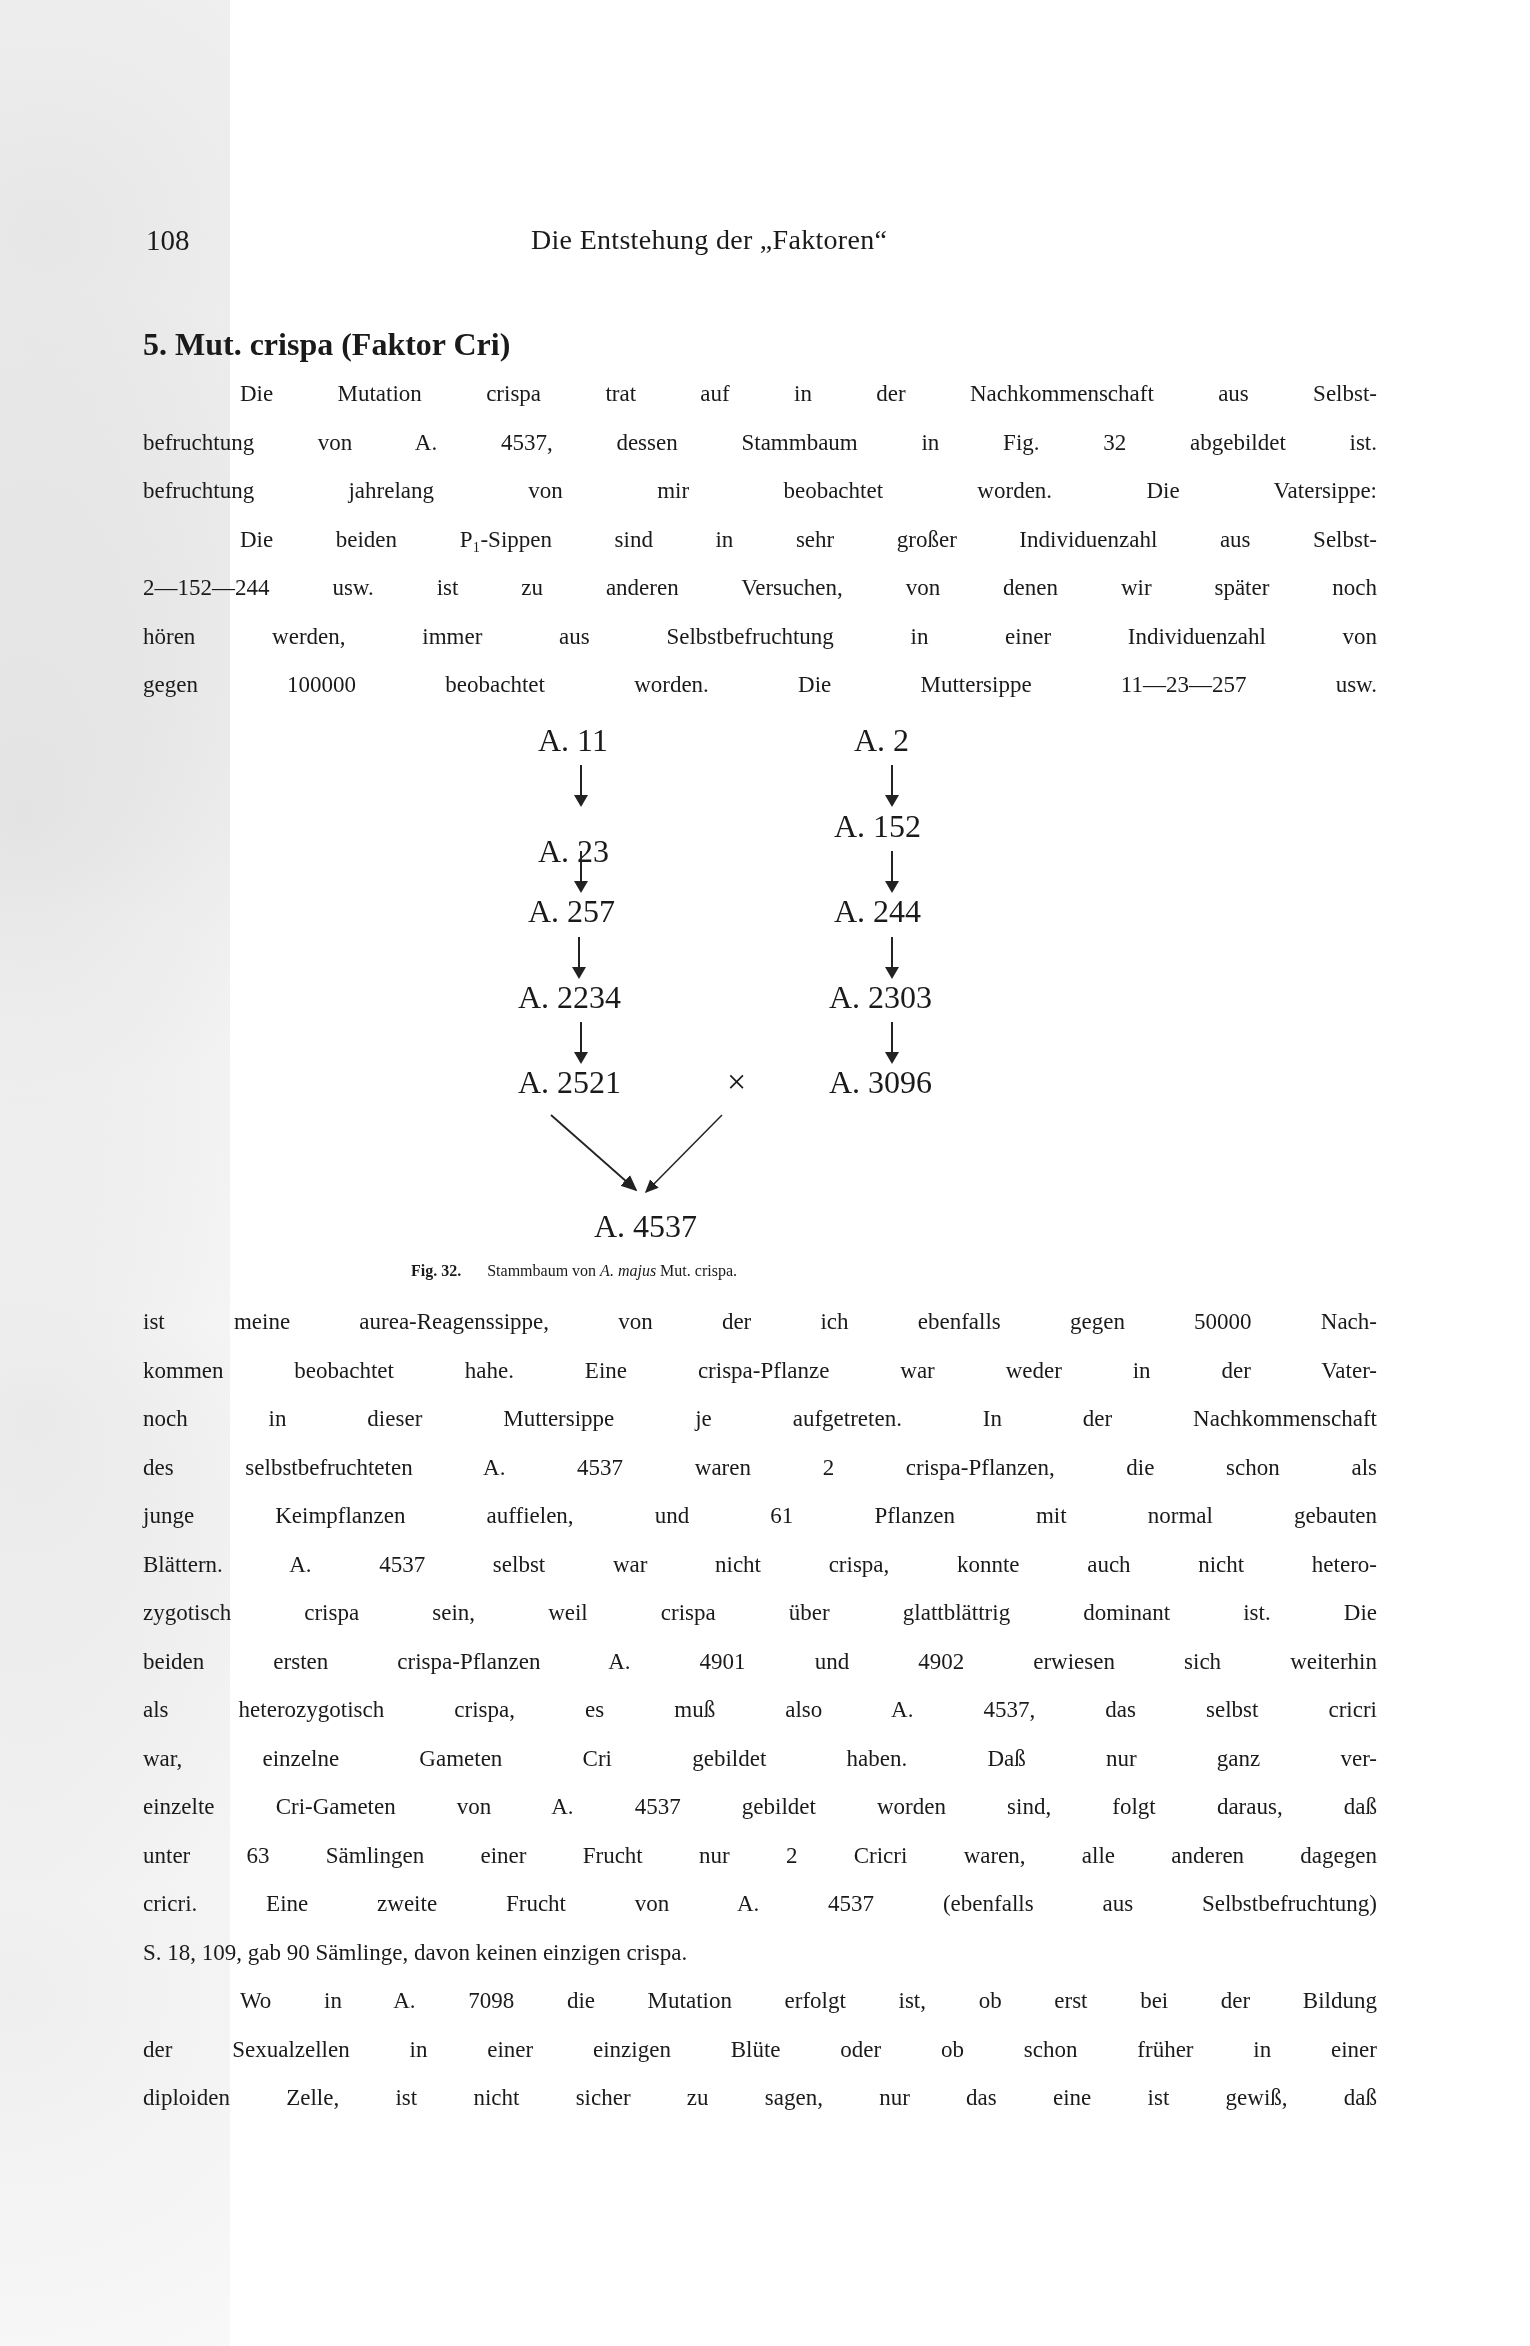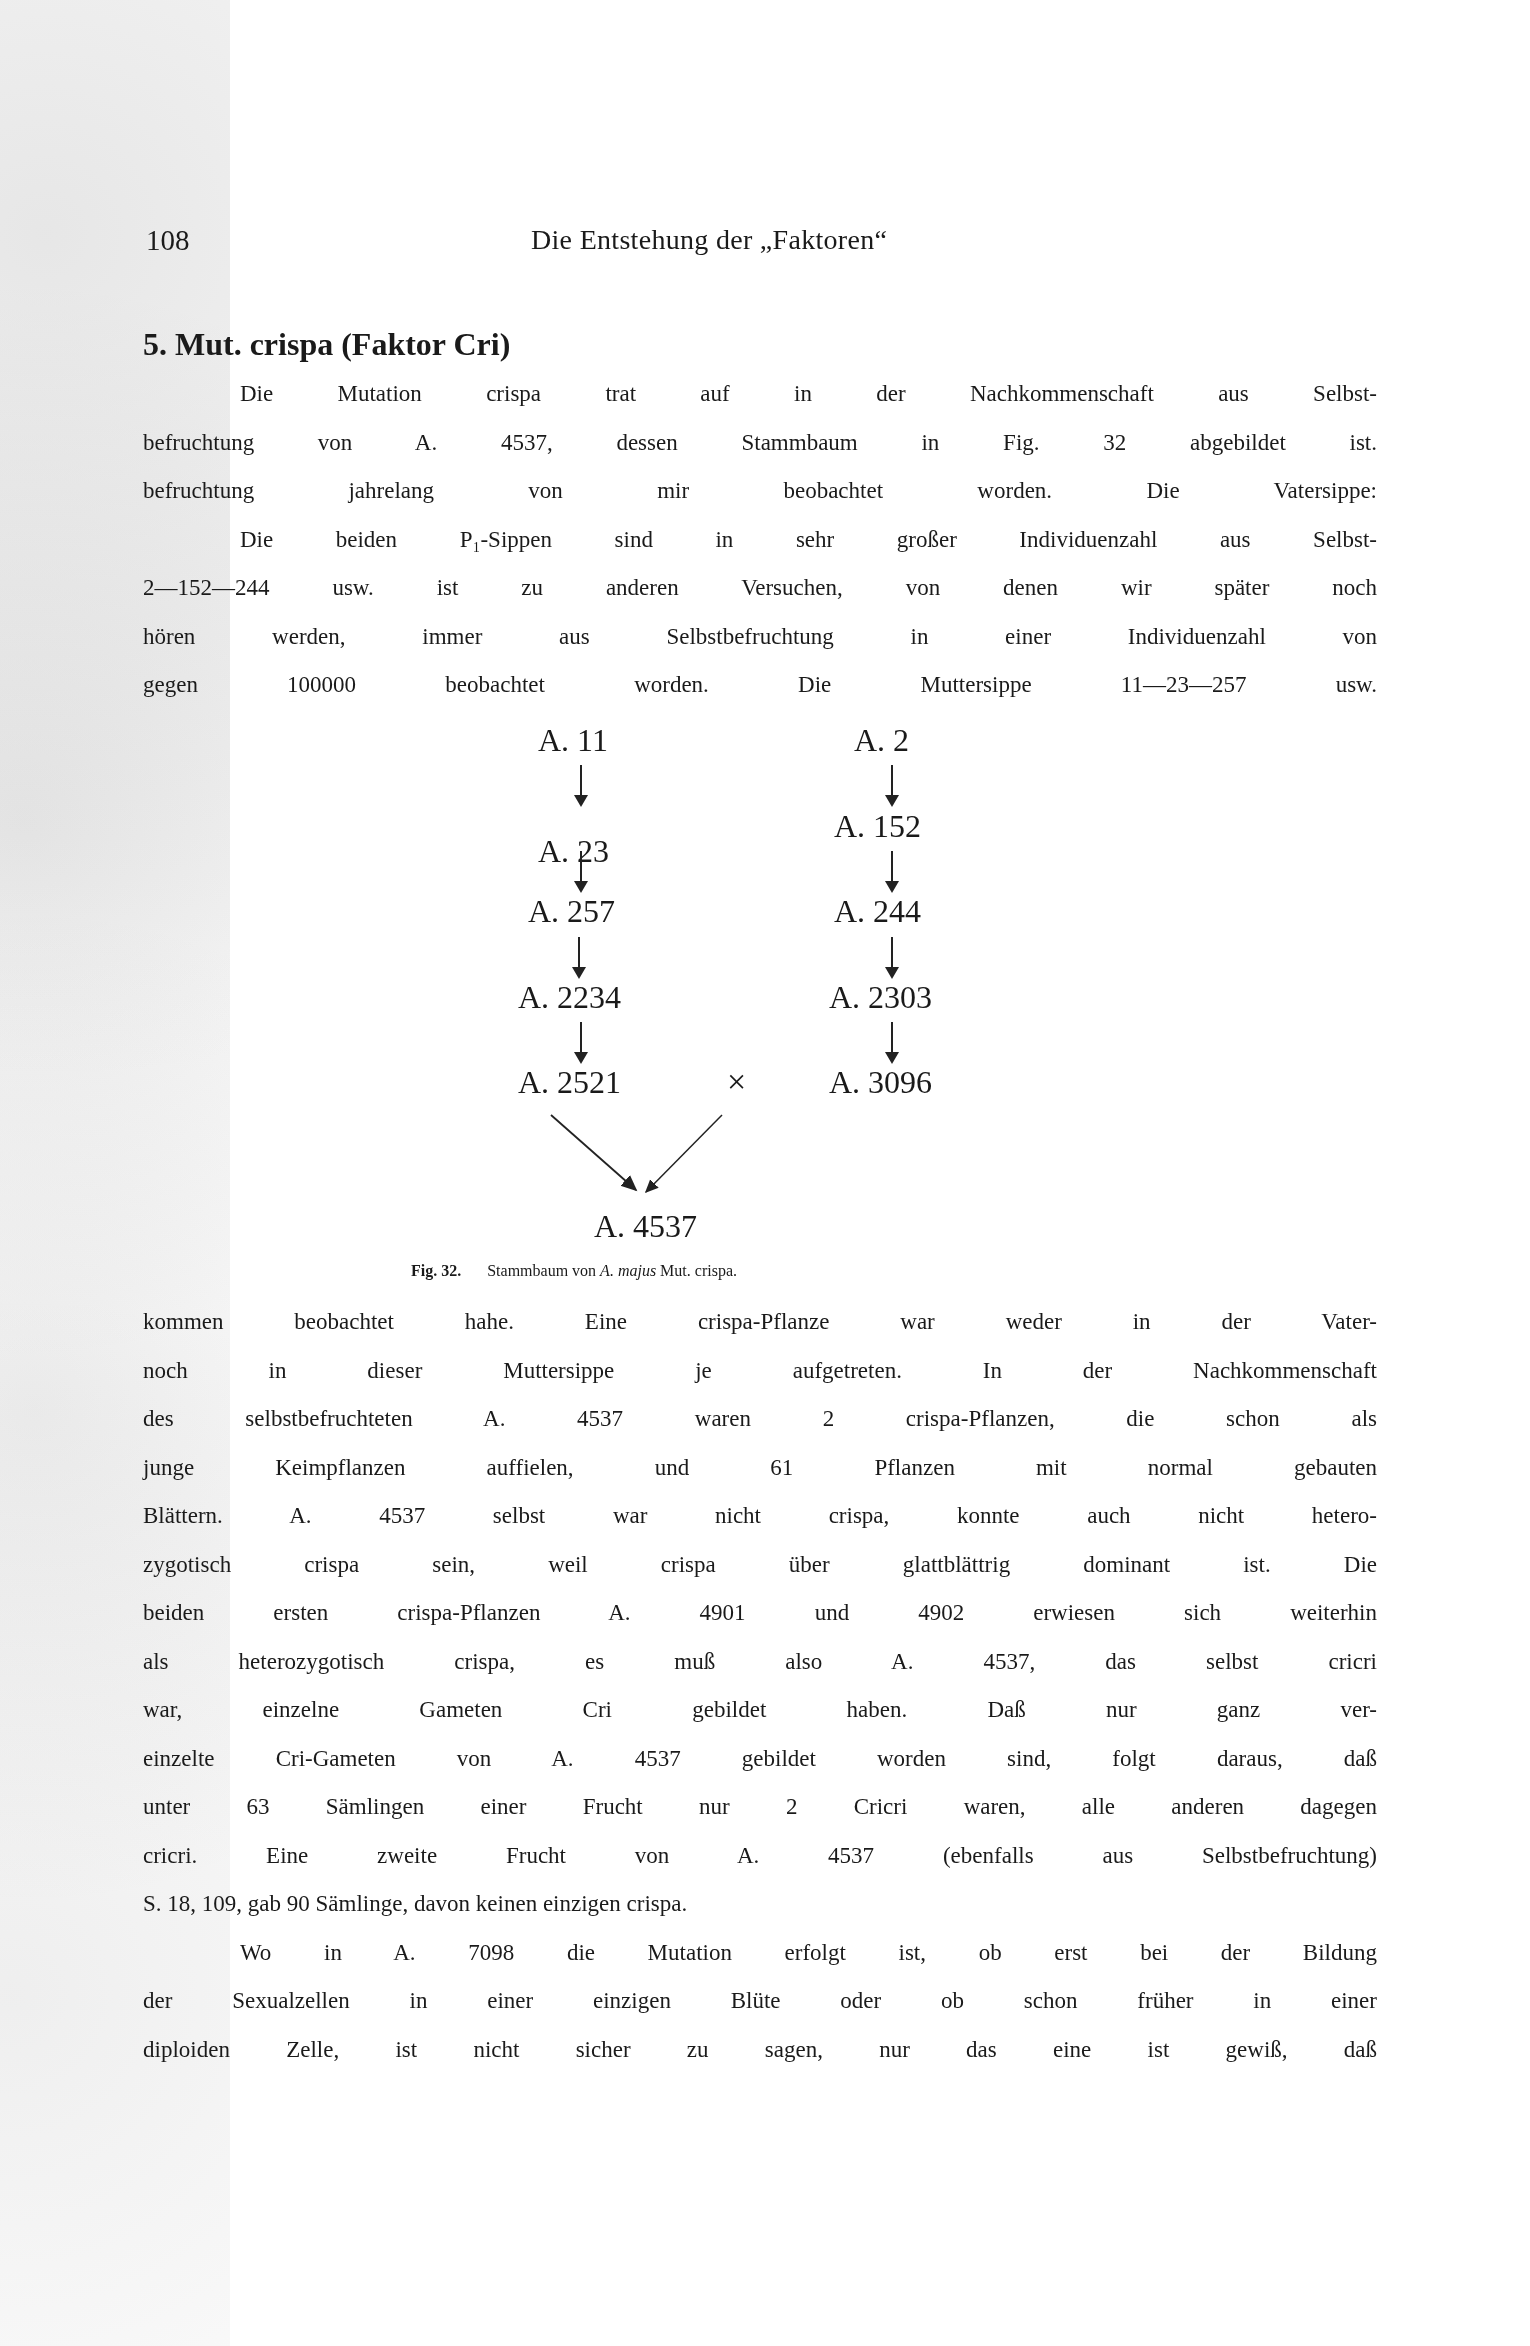--- a/index.html
+++ b/index.html
@@ -109,20 +109,21 @@
 </div>
 
 <div class="caption">
   <span class="fig">Fig. 32.</span>
   <span>Stammbaum von</span>
   <i>A. majus</i>
   <span>Mut. crispa.</span>
 </div>
 
 <div class="para p2">
+  <span class="line">ist meine aurea-Reagenssippe, von der ich ebenfalls gegen 50000 Nach-</span>
   <span class="line">kommen beobachtet hahe. Eine crispa-Pflanze war weder in der Vater-</span>
   <span class="line">noch in dieser Muttersippe je aufgetreten. In der Nachkommenschaft</span>
   <span class="line">des selbstbefruchteten A. 4537 waren 2 crispa-Pflanzen, die schon als</span>
   <span class="line">junge Keimpflanzen auffielen, und 61 Pflanzen mit normal gebauten</span>
   <span class="line">Blättern. A. 4537 selbst war nicht crispa, konnte auch nicht hetero-</span>
   <span class="line">zygotisch crispa sein, weil crispa über glattblättrig dominant ist. Die</span>
   <span class="line">beiden ersten crispa-Pflanzen A. 4901 und 4902 erwiesen sich weiterhin</span>
   <span class="line">als heterozygotisch crispa, es muß also A. 4537, das selbst cricri</span>
   <span class="line">war, einzelne Gameten Cri gebildet haben. Daß nur ganz ver-</span>
   <span class="line">einzelte Cri-Gameten von A. 4537 gebildet worden sind, folgt daraus, daß</span>

